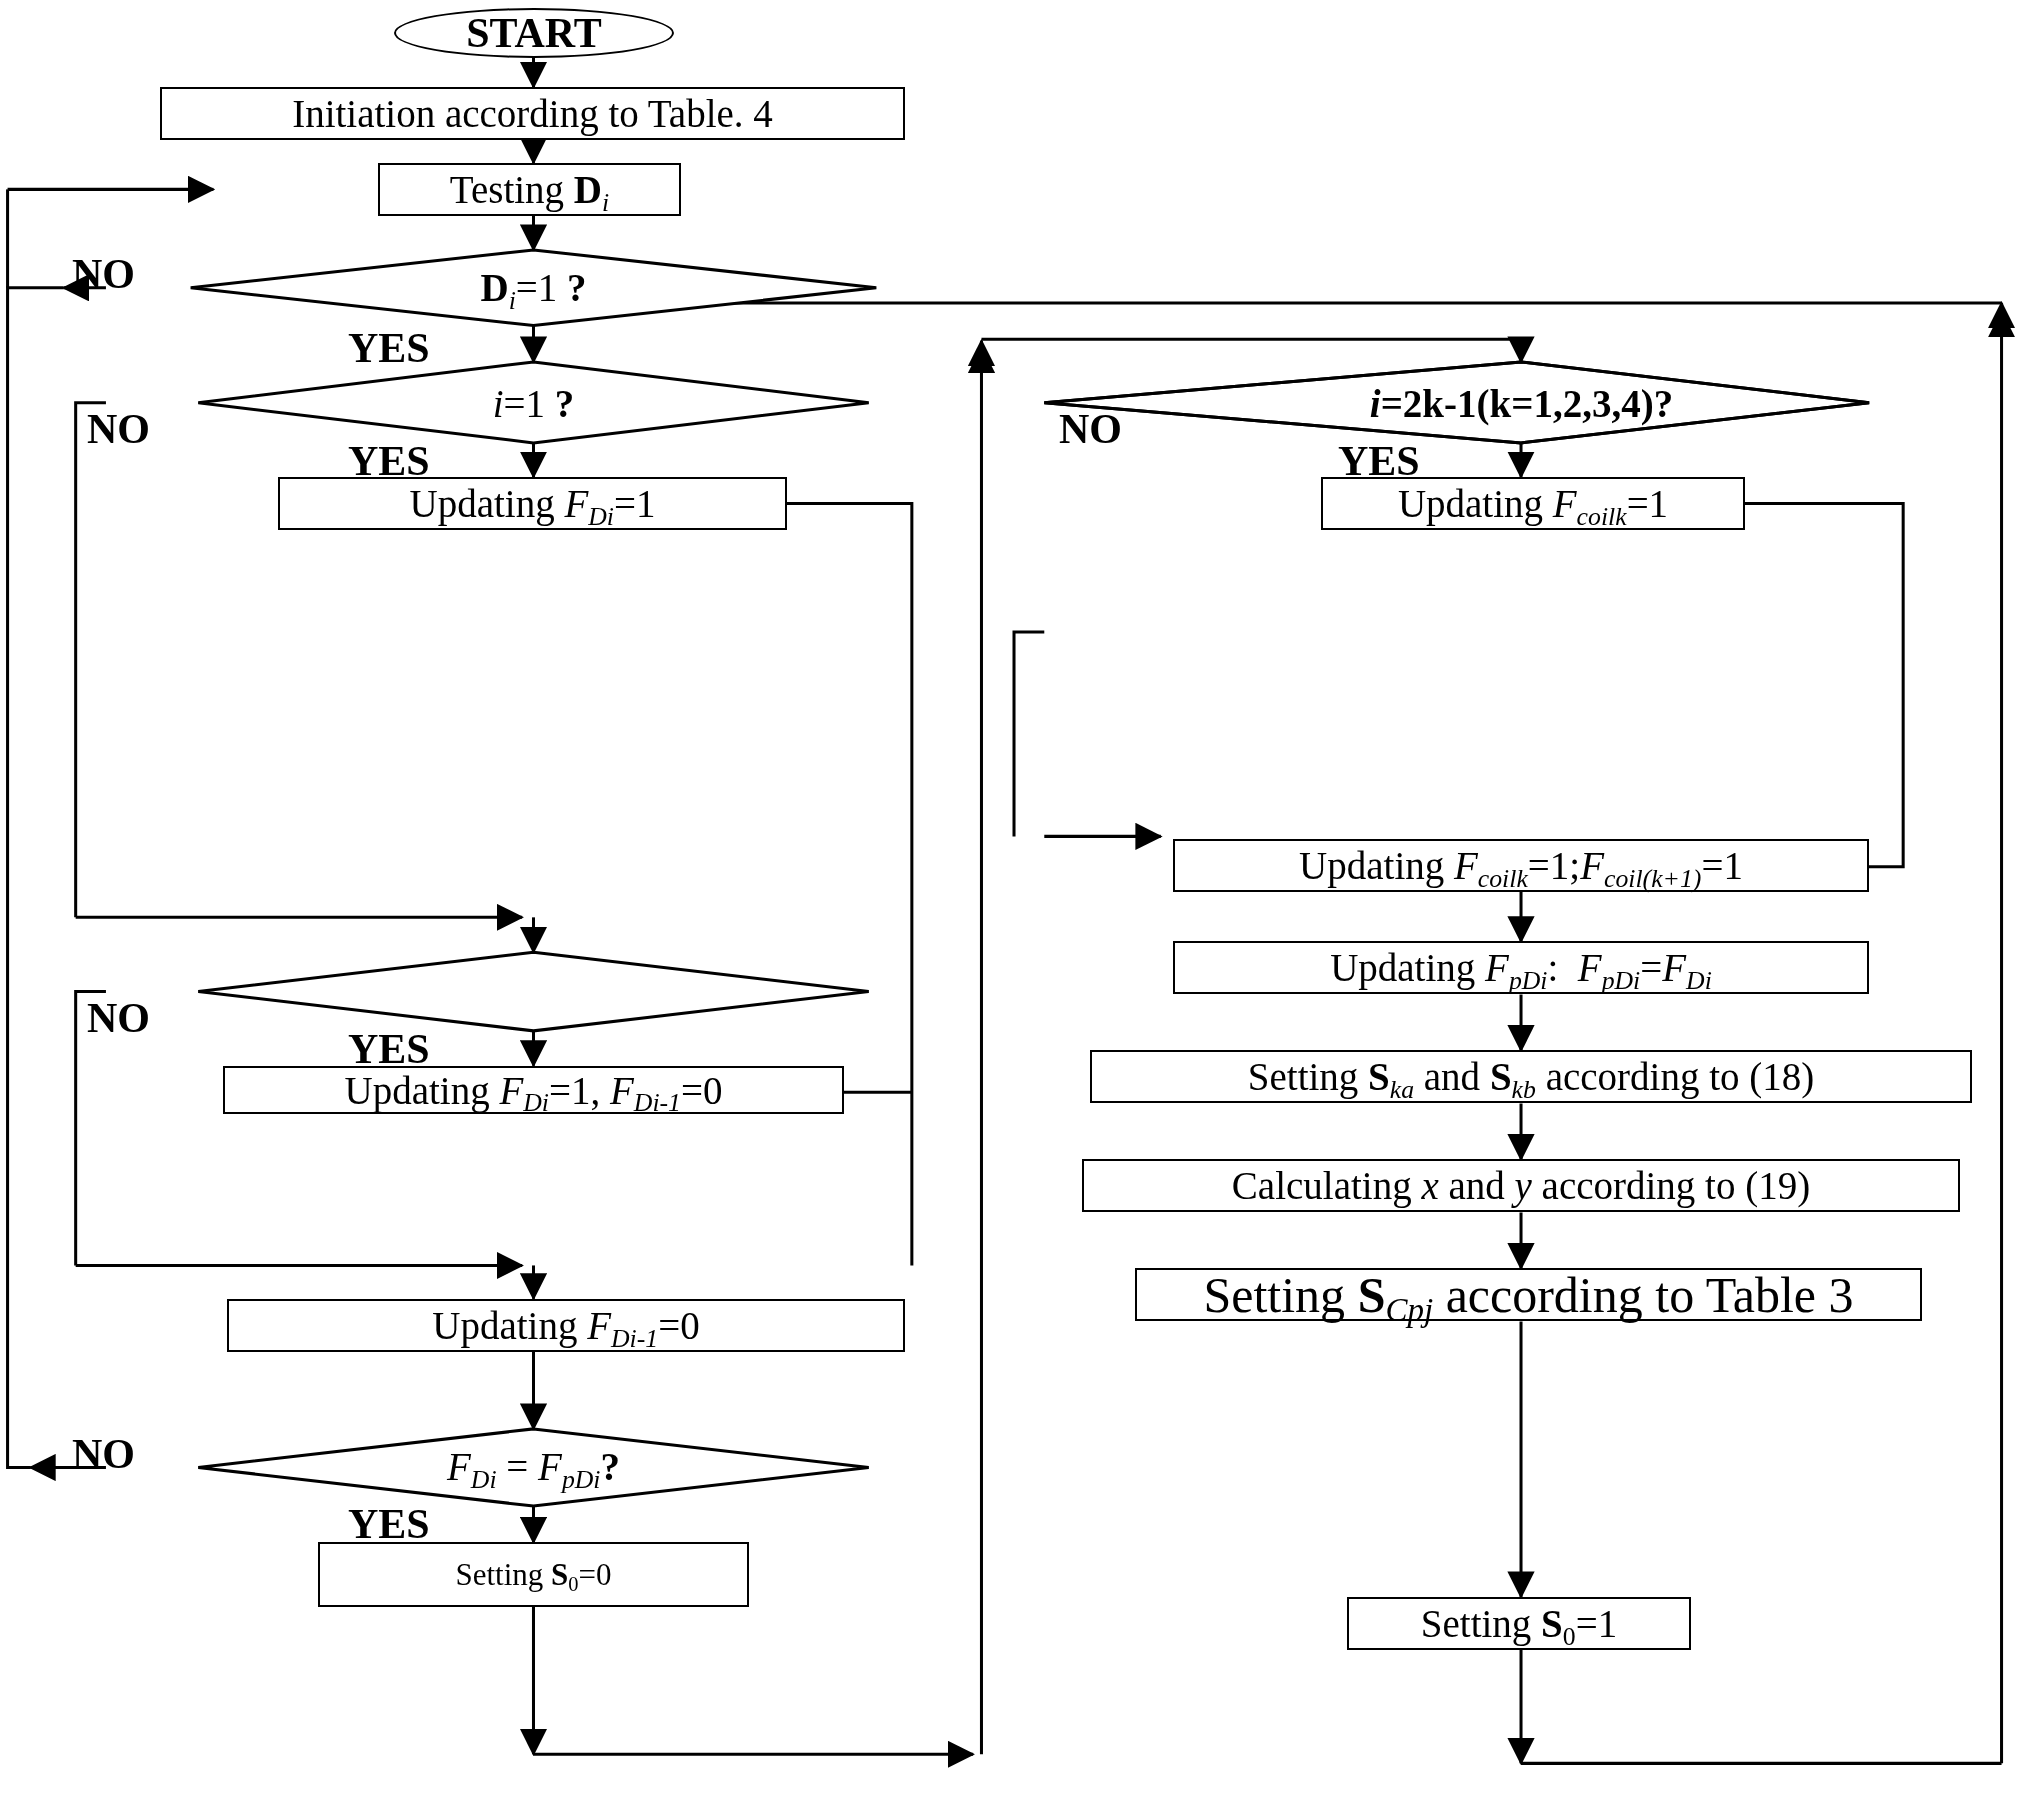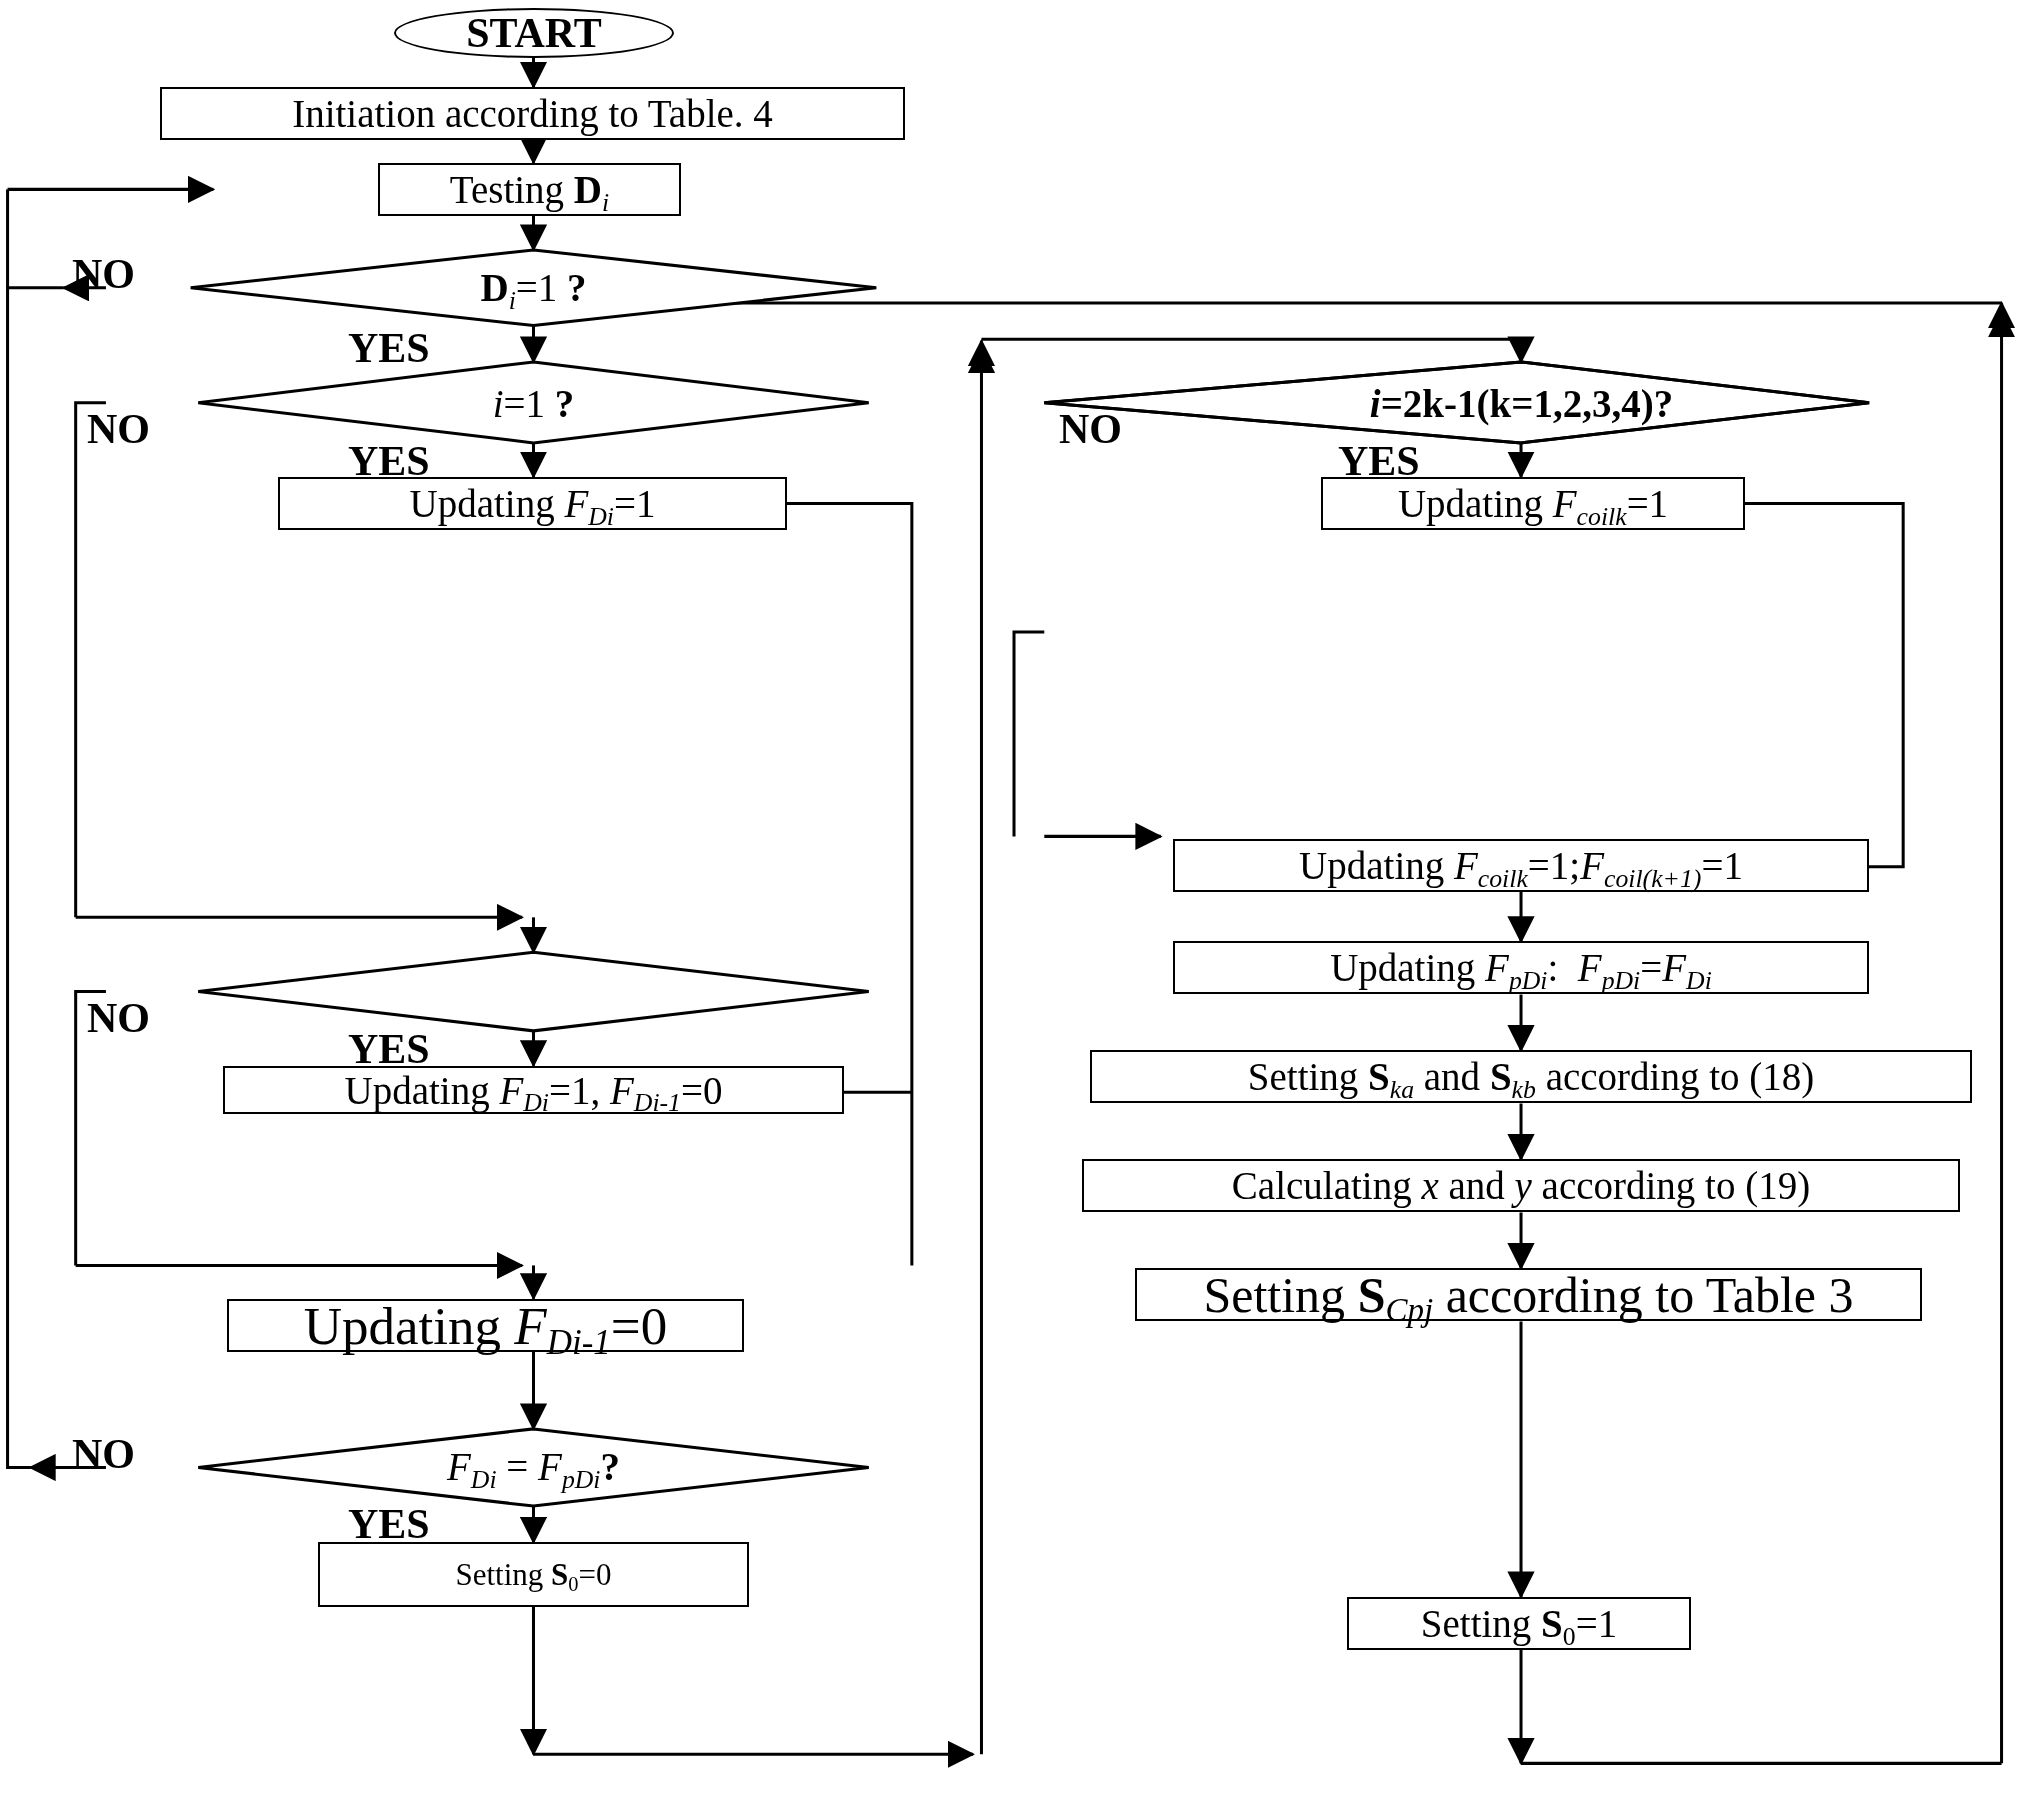--- a/index.html
+++ b/index.html
@@ -155,21 +155,21 @@
 
   <div class="node proc" style="left:278px;top:477px;width:509px;height:53px;font-size:39px;">
     <span>Updating <i>F</i><sub><i>Di</i></sub>=1</span>
   </div>
 
 
   <div class="node proc" style="left:223px;top:1066px;width:621px;height:48px;font-size:39px;">
     <span>Updating <i>F</i><sub><i>Di</i></sub>=1, <i>F</i><sub><i>Di-1</i></sub>=0</span>
   </div>
 
-  <div class="node proc" style="left:227px;top:1299px;width:517px;height:53px;font-size:53px;">
+  <div class="node proc" style="left:227px;top:1299px;width:678px;height:53px;font-size:39px;">
     <span>Updating <i>F</i><sub><i>Di-1</i></sub>=0</span>
   </div>
 
   <div class="dmtext" style="left:363px;top:1444px;width:341px;font-size:39px;">
     <span><i>F</i><sub><i>Di</i></sub> = <i>F</i><sub><i>pDi</i></sub><b>?</b></span>
   </div>
 
   <div class="node proc" style="left:318px;top:1542px;width:431px;height:65px;font-size:31px;">
     <span>Setting <b>S</b><sub>0</sub>=0</span>
   </div>

